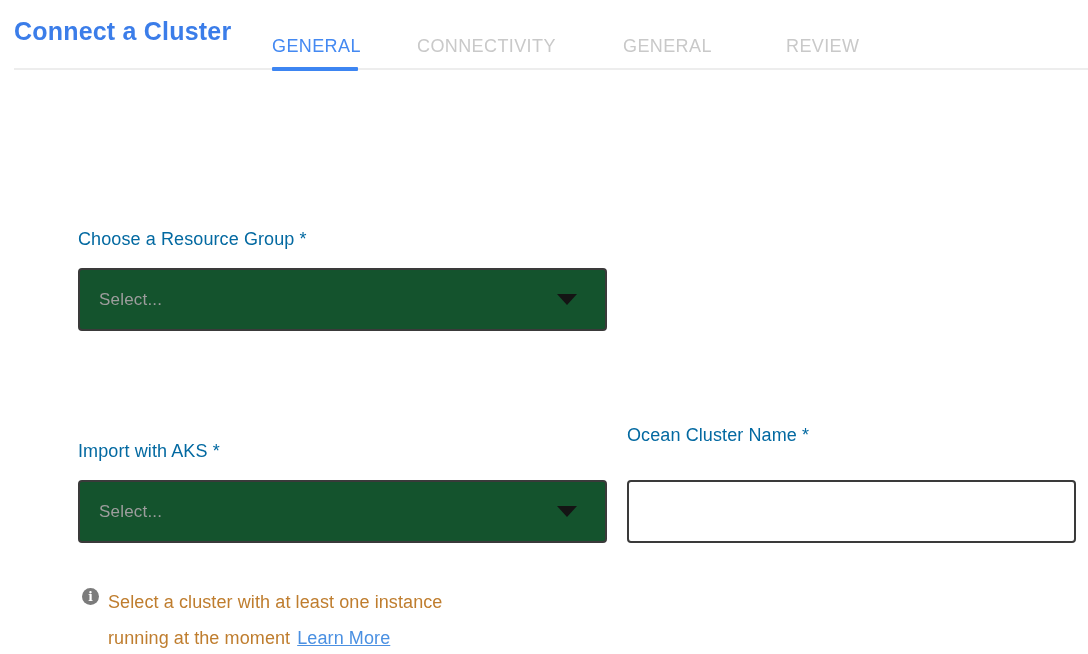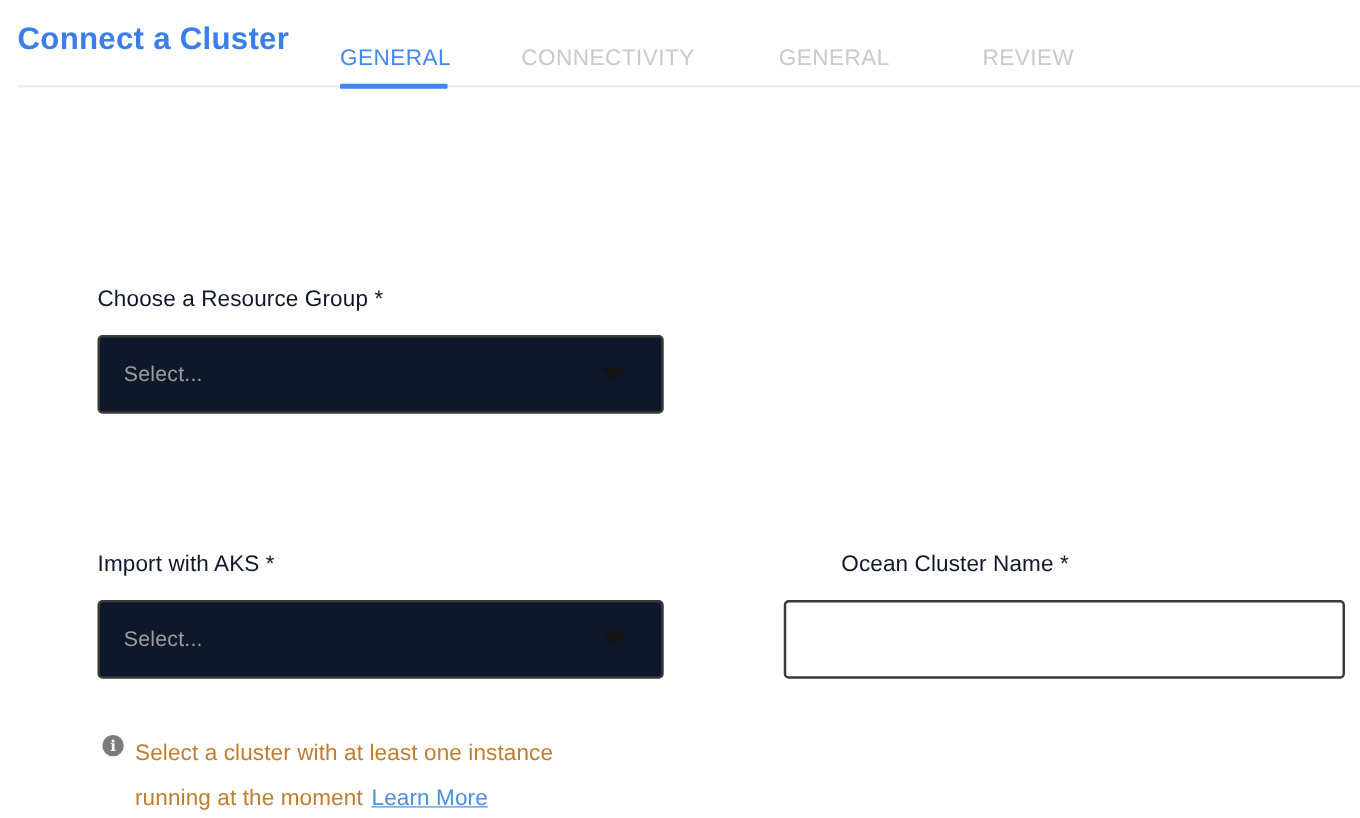--- a/index.html
+++ b/index.html
@@ -23,29 +23,29 @@
   .tab-connectivity { left: 417px; }
   .tab-compute { left: 623px; }
   .tab-review { left: 786px; }
   .tab-underline {
     position: absolute; left: 272px; top: 67px; width: 86px; height: 4px;
     background: #3d85f2; border-radius: 1px;
   }
 
   
   .field-label {
-    position: absolute; font-size: 18px; color: #0f172a; letter-spacing: 0.1px;
+    position: absolute; font-size: 18px; color: #0369a1; letter-spacing: 0.1px;
   }
   .label-resource-group { left: 78px; top: 229px; }
   .label-import-aks     { left: 78px; top: 441px; }
-  .label-cluster-name   { left: 627px; top: 441px; margin-left: 46px; }
+  .label-cluster-name   { left: 627px; top: 425px; }
 
   .select-box {
-    position: absolute; width: 453px; height: 63px;
-    border: 2px solid #3a3a3a; border-radius: 4px; background: #0f172a;
+    position: absolute; width: 529px; height: 63px;
+    border: 2px solid #3a3a3a; border-radius: 4px; background: #14532d;
     display: flex; align-items: center; cursor: pointer;
   }
   .select-resource-group { left: 78px; top: 268px; }
   .select-import-aks     { left: 78px; top: 480px; }
   .select-placeholder {
     margin-left: 19px; font-size: 17px; color: #9d9d9d; letter-spacing: 0.2px;
     flex: 1;
   }
   .caret {
     width: 0; height: 0; margin-right: 28px;

